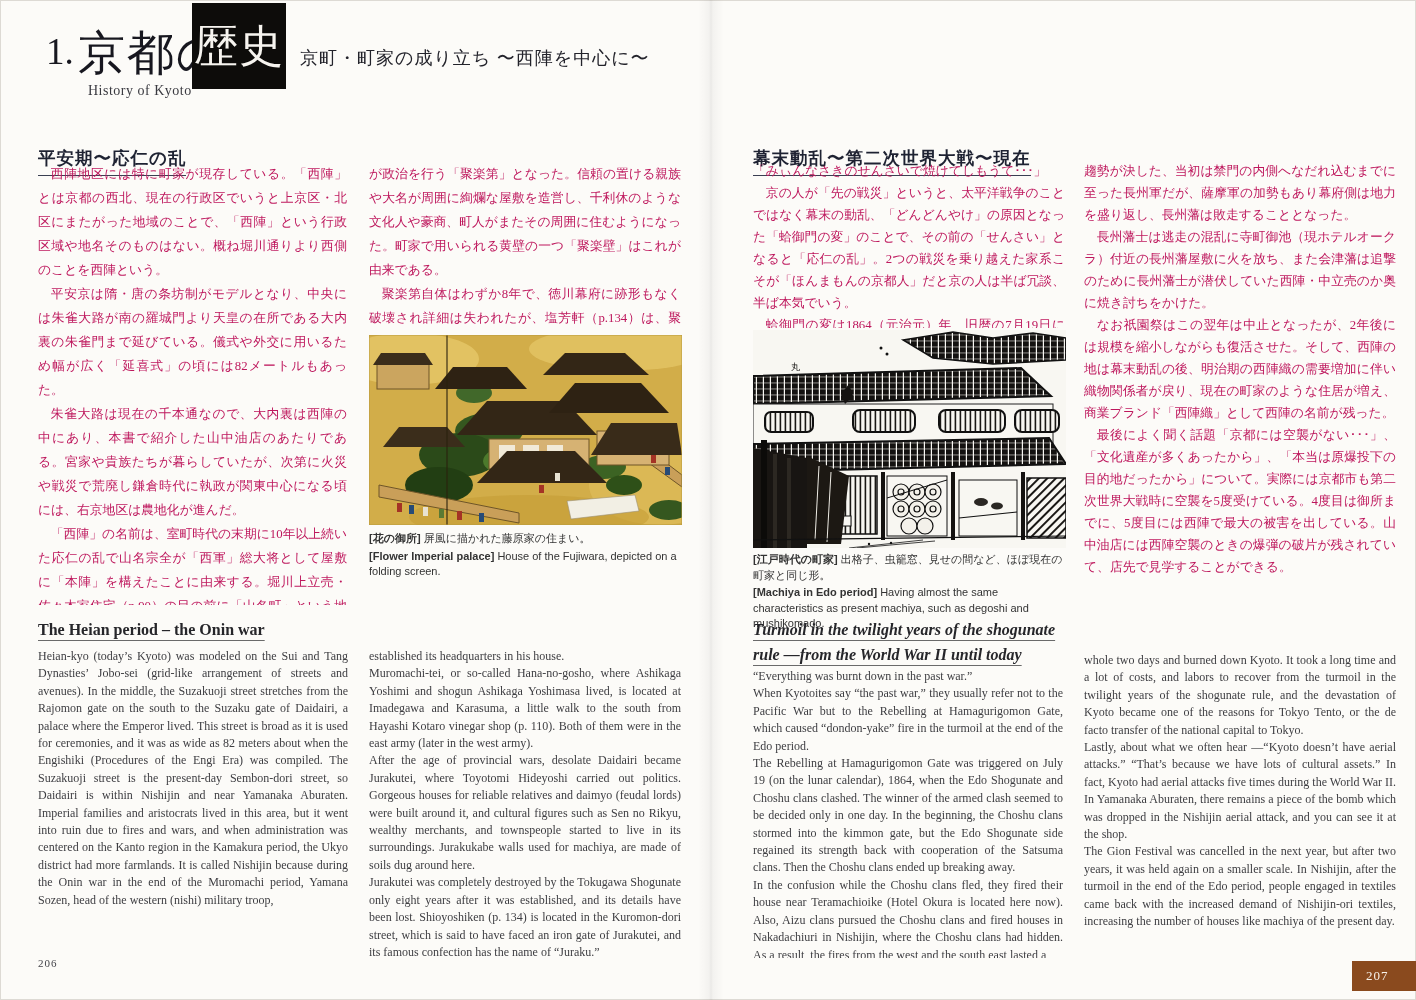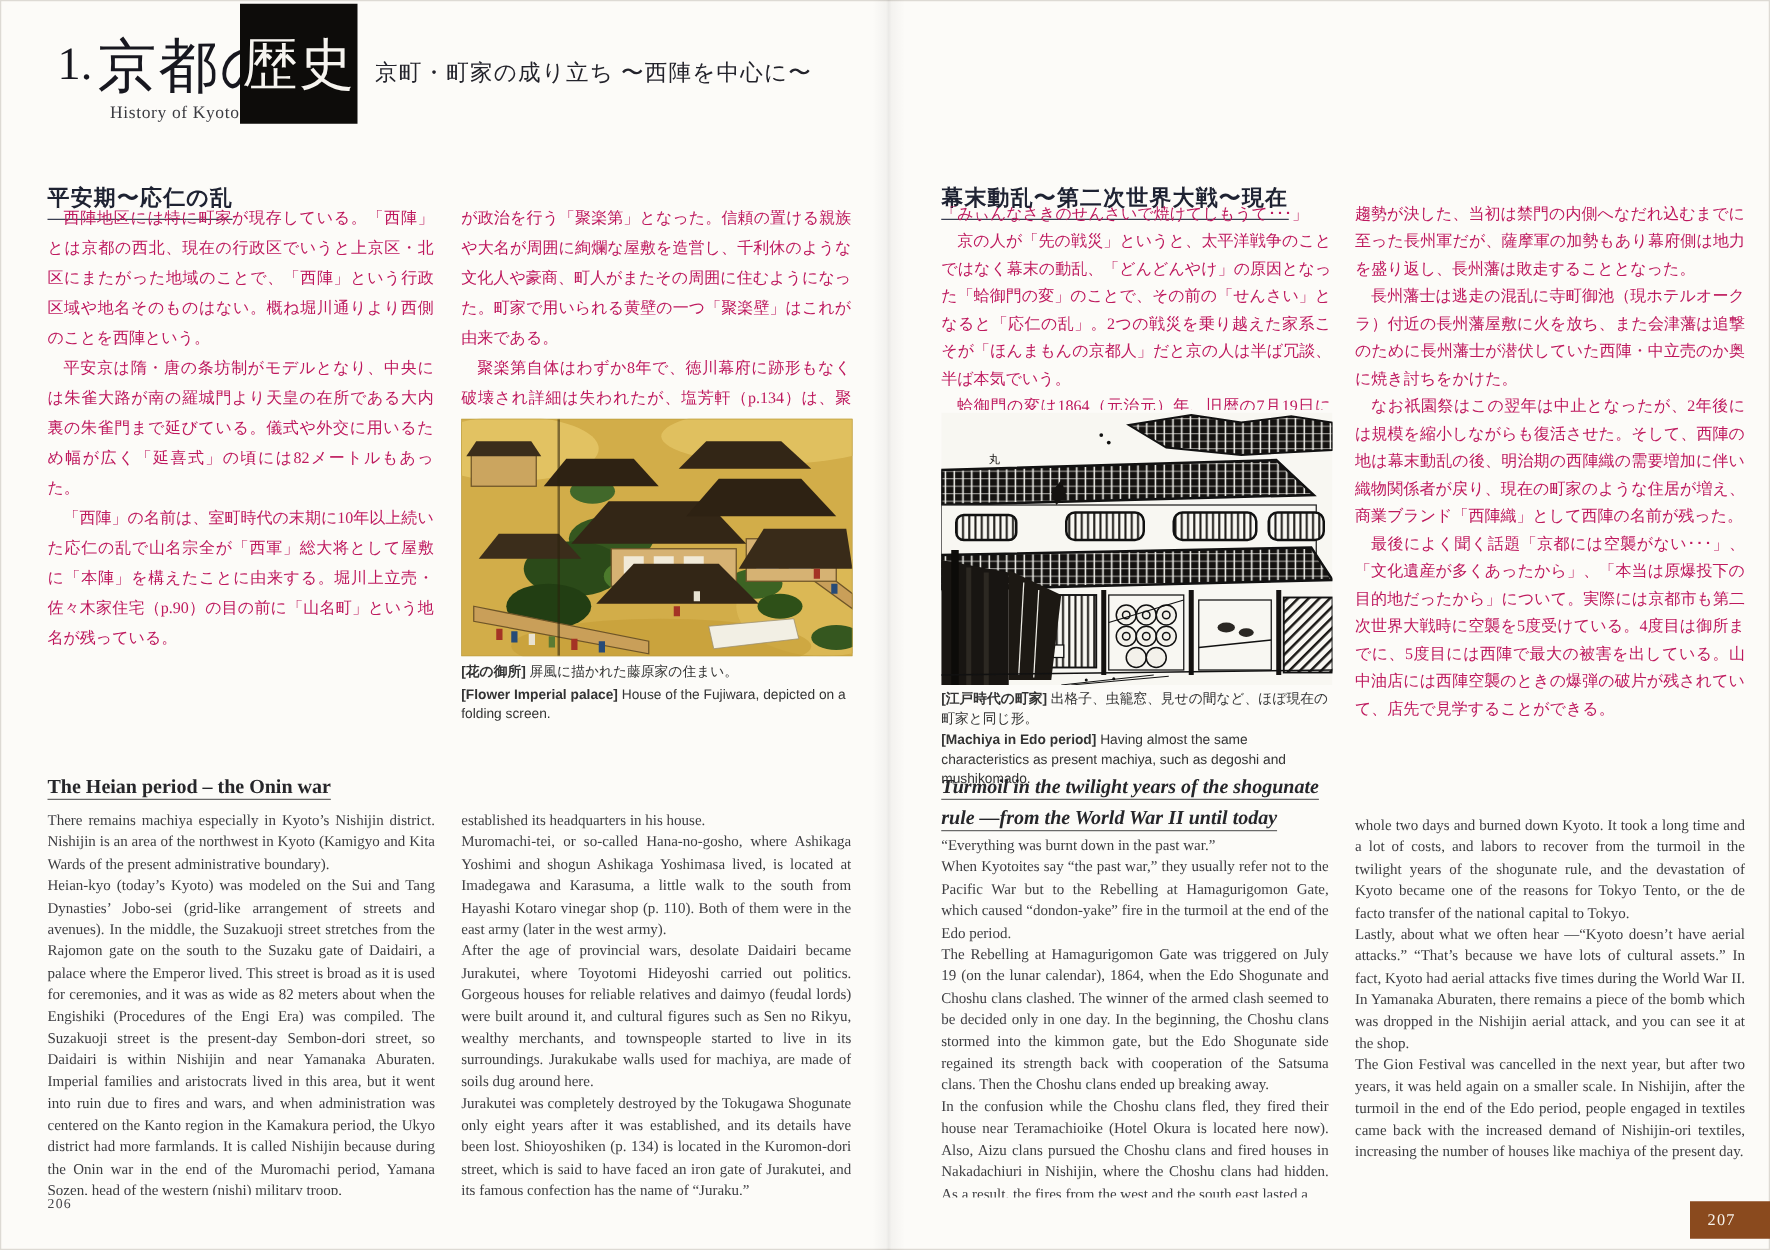--- a/index.html
+++ b/index.html
@@ -8,21 +8,21 @@
     background:#fcfbf8;overflow:hidden;
     box-shadow:inset 0 0 0 1px #dddad4;
     font-family:"Liberation Serif","DejaVu Serif",serif;
     color:#2e2e36;
   }
   .gutter{position:absolute;left:698px;top:0;width:26px;height:100%;
     background:linear-gradient(to right,rgba(0,0,0,0) 0%,rgba(0,0,0,0.035) 42%,rgba(0,0,0,0.07) 50%,rgba(0,0,0,0.035) 58%,rgba(0,0,0,0) 100%);}
   
   .ch-num{position:absolute;left:46px;top:30px;font-size:37px;color:#17171f;}
   .ch-title{position:absolute;left:78px;top:22px;font-size:47px;letter-spacing:2px;color:#17171f;}
-  .ch-box{position:absolute;left:192px;top:3px;width:94px;height:96px;background:#0d0c0a;
+  .ch-box{position:absolute;left:192px;top:3px;width:94px;height:86px;background:#0d0c0a;
     display:flex;align-items:center;justify-content:center;}
   .ch-box span{color:#f6f4ef;font-size:44px;letter-spacing:1px;}
   .ch-en{position:absolute;left:88px;top:83px;font-size:14px;color:#3a3a40;letter-spacing:0.5px;}
   .ch-tagline{position:absolute;left:300px;top:46px;font-size:18px;color:#23232b;letter-spacing:1px;}
   
   .jp-head{position:absolute;font-size:17.5px;font-weight:bold;color:#1e2232;letter-spacing:1px;
     border-bottom:1.5px solid #3a3f52;padding-bottom:5px;}
   .en-head{position:absolute;font-size:16px;font-weight:bold;color:#26262a;line-height:25px;
     text-decoration:underline;text-decoration-thickness:1px;text-underline-offset:5px;text-decoration-color:#6a6a6a;}
   
@@ -59,20 +59,21 @@
     </div>
     <div class="ch-en">History of Kyoto</div>
     <div class="ch-tagline">京町・町家の成り立ち 〜西陣を中心に〜</div>
   </div>
 
   <section class="lp">
     <h2 class="jp-head" style="left:38px;top:131px;">平安期〜応仁の乱</h2>
     <div class="jp-col" style="left:38px;top:162px;width:309px;height:443px;">
         <p>西陣地区には特に町家が現存している。「西陣」とは京都の西北、現在の行政区でいうと上京区・北区にまたがった地域のことで、「西陣」という行政区域や地名そのものはない。概ね堀川通りより西側のことを西陣という。</p>
         <p>平安京は隋・唐の条坊制がモデルとなり、中央には朱雀大路が南の羅城門より天皇の在所である大内裏の朱雀門まで延びている。儀式や外交に用いるため幅が広く「延喜式」の頃には82メートルもあった。</p>
+        <p>朱雀大路は現在の千本通なので、大内裏は西陣の中にあり、本書で紹介した山中油店のあたりである。宮家や貴族たちが暮らしていたが、次第に火災や戦災で荒廃し鎌倉時代に執政が関東中心になる頃には、右京地区は農地化が進んだ。</p>
         <p>「西陣」の名前は、室町時代の末期に10年以上続いた応仁の乱で山名宗全が「西軍」総大将として屋敷に「本陣」を構えたことに由来する。堀川上立売・佐々木家住宅（p.90）の目の前に「山名町」という地名が残っている。</p>
       </div>
     <div class="jp-col" style="left:369px;top:162px;width:312px;height:175px;">
         <p class="noindent">が政治を行う「聚楽第」となった。信頼の置ける親族や大名が周囲に絢爛な屋敷を造営し、千利休のような文化人や豪商、町人がまたその周囲に住むようになった。町家で用いられる黄壁の一つ「聚楽壁」はこれが由来である。</p>
         <p>聚楽第自体はわずか8年で、徳川幕府に跡形もなく破壊され詳細は失われたが、塩芳軒（p.134）は、聚楽第の鉄門が面していたとされる黒門通にあり、銘菓にも「聚楽」の名がついたものがある。</p>
       </div>
 
     <figure style="left:369px;top:335px;">
       <svg width="313" height="190" viewBox="0 0 313 190" aria-hidden="true">
         <rect width="313" height="190" fill="#d2ad49"></rect>
@@ -133,21 +134,20 @@
         <rect x="0" y="0" width="313" height="190" fill="none" stroke="#b89a3e" stroke-width="1"></rect>
       </svg>
     </figure>
     <div class="caption" style="left:369px;top:531px;width:315px;">
       <p class="jp-line"><b>[花の御所]</b> <span>屏風に描かれた藤原家の住まい。</span></p>
       <p style="margin:0;"><b>[Flower Imperial palace]</b> <span>House of the Fujiwara, depicted on a folding screen.</span></p>
     </div>
 
     <h3 class="en-head" style="left:38px;top:617px;width:312px;margin:0;">The Heian period – the Onin war</h3>
     <div class="en-col" style="left:38px;top:648px;width:310px;height:308px;">
-        <p>There remains machiya especially in Kyoto’s Nishijin district. Nishijin is an area of the northwest in Kyoto (Kamigyo and Kita Wards of the present administrative boundary).</p>
         <p>Heian-kyo (today’s Kyoto) was modeled on the Sui and Tang Dynasties’ Jobo-sei (grid-like arrangement of streets and avenues). In the middle, the Suzakuoji street stretches from the Rajomon gate on the south to the Suzaku gate of Daidairi, a palace where the Emperor lived. This street is broad as it is used for ceremonies, and it was as wide as 82 meters about when the Engishiki (Procedures of the Engi Era) was compiled. The Suzakuoji street is the present-day Sembon-dori street, so Daidairi is within Nishijin and near Yamanaka Aburaten. Imperial families and aristocrats lived in this area, but it went into ruin due to fires and wars, and when administration was centered on the Kanto region in the Kamakura period, the Ukyo district had more farmlands. It is called Nishijin because during the Onin war in the end of the Muromachi period, Yamana Sozen, head of the western (nishi) military troop,</p>
       </div>
     <div class="en-col" style="left:369px;top:648px;width:312px;height:308px;">
         <p>established its headquarters in his house.</p>
         <p>Muromachi-tei, or so-called Hana-no-gosho, where Ashikaga Yoshimi and shogun Ashikaga Yoshimasa lived, is located at Imadegawa and Karasuma, a little walk to the south from Hayashi Kotaro vinegar shop (p. 110). Both of them were in the east army (later in the west army).</p>
         <p>After the age of provincial wars, desolate Daidairi became Jurakutei, where Toyotomi Hideyoshi carried out politics. Gorgeous houses for reliable relatives and daimyo (feudal lords) were built around it, and cultural figures such as Sen no Rikyu, wealthy merchants, and townspeople started to live in its surroundings. Jurakukabe walls used for machiya, are made of soils dug around here.</p>
         <p>Jurakutei was completely destroyed by the Tokugawa Shogunate only eight years after it was established, and its details have been lost. Shioyoshiken (p. 134) is located in the Kuromon-dori street, which is said to have faced an iron gate of Jurakutei, and its famous confection has the name of “Juraku.”</p>
       </div>
 
     <div class="pagenum-left">206</div>

